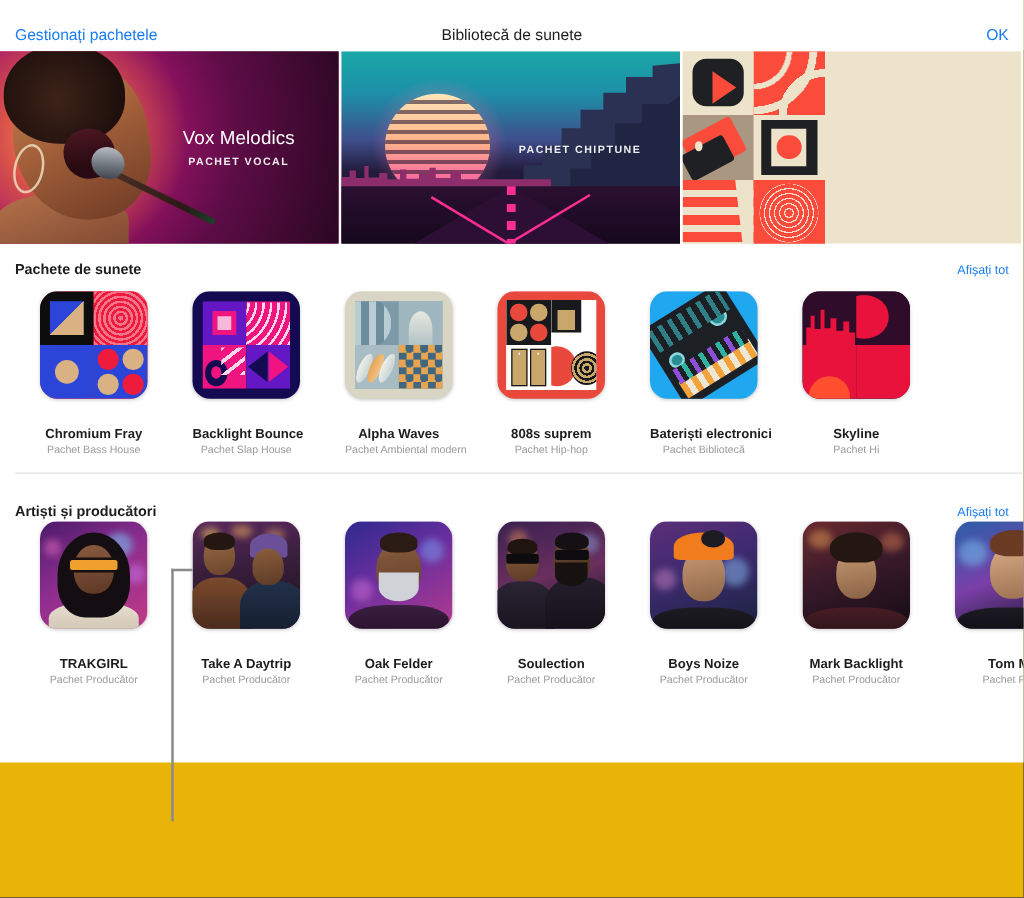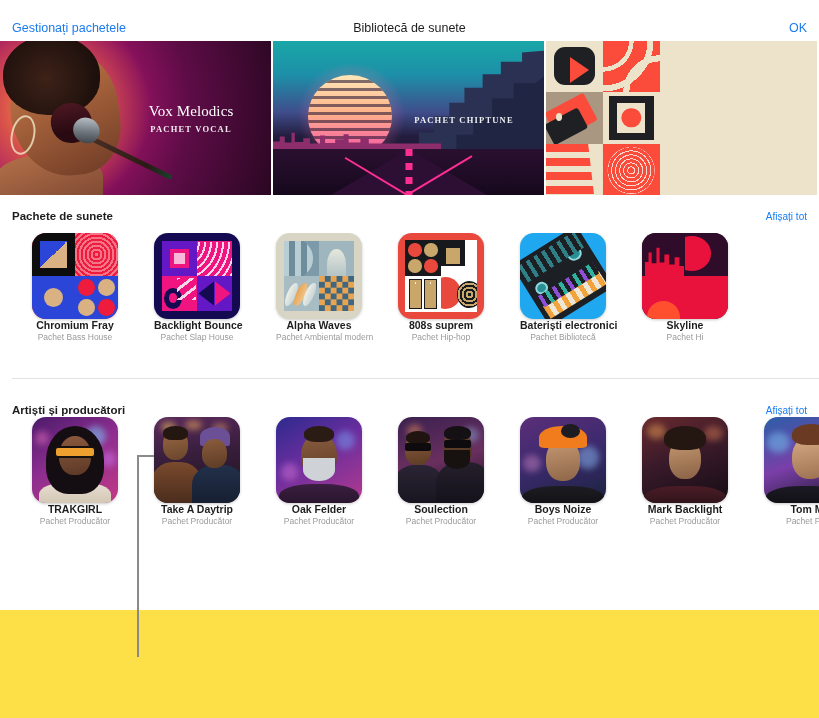--- a/index.html
+++ b/index.html
@@ -3,21 +3,21 @@
 <meta charset="utf-8">
 <style>
   * { box-sizing: border-box; margin: 0; padding: 0; }
   html, body {
     width: 819px; height: 718px;
     background: #000000;
     font-family: "Liberation Sans", "DejaVu Sans", sans-serif;
     -webkit-font-smoothing: antialiased;
     overflow: hidden;
   }
-  #root { position: relative; width: 819px; height: 718px; background: #fde047; }
+  #root { position: relative; width: 819px; height: 718px; background: #eab308; }
 
   
   .sheet {
     position: absolute; left: 0; top: 0;
     width: 819px; height: 610px;
     background: #ffffff;
     overflow: hidden;
   }
 
   
@@ -41,21 +41,20 @@
     font-size: 12.5px; color: #1a7cf0; white-space: nowrap;
     line-height: 1;
   }
 
   
   .hero-row {
     position: absolute; left: 0; top: 41px;
     width: 819px; height: 190px;
     display: flex; gap: 2px;
     overflow: hidden;
-    font-family: Liberation Serif, serif;
   }
   .hero {
     position: relative; width: 271px; height: 154px;
     overflow: hidden; flex: 0 0 271px;
   }
   .hero-text {
     position: absolute; right: 0; top: 50%;
     transform: translateY(-50%);
     width: 160px; text-align: center;
     z-index: 6;
@@ -235,21 +234,21 @@
     display: flex; gap: 36px; padding-left: 32px;
     overflow: hidden;
   }
   .cell { width: 86px; flex: 0 0 86px; text-align: center; }
   .thumb {
     width: 86px; height: 86px; border-radius: 14px;
     position: relative; overflow: hidden;
     box-shadow: 0 1px 3px rgba(0,0,0,.22);
   }
   .cell .name {
-    margin-top: 0; font-size: 10.5px; font-weight: 700; color: #1d1d1f;
+    margin-top: 22px; font-size: 10.5px; font-weight: 700; color: #1d1d1f;
     white-space: nowrap; line-height: 1.15;
   }
   .cell .sub {
     margin-top: 2px; font-size: 8.5px; color: #9a9a9e;
     white-space: nowrap; line-height: 1.15;
   }
 
   
   .q { position: absolute; width: 50%; height: 50%; overflow: hidden; }
   .q.tl { left: 0; top: 0; } .q.tr { right: 0; top: 0; }

